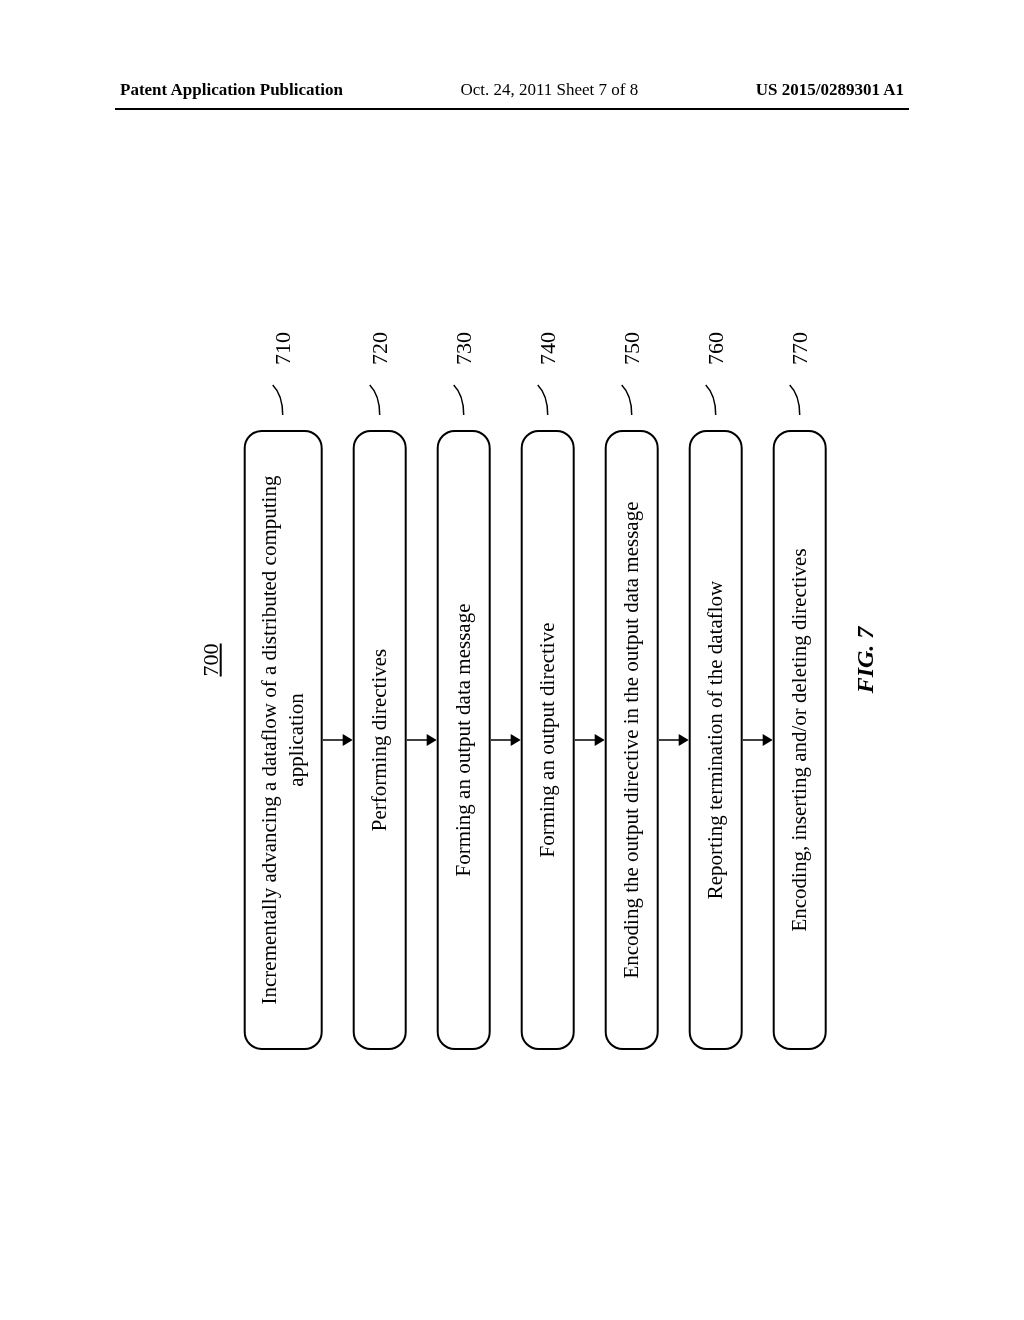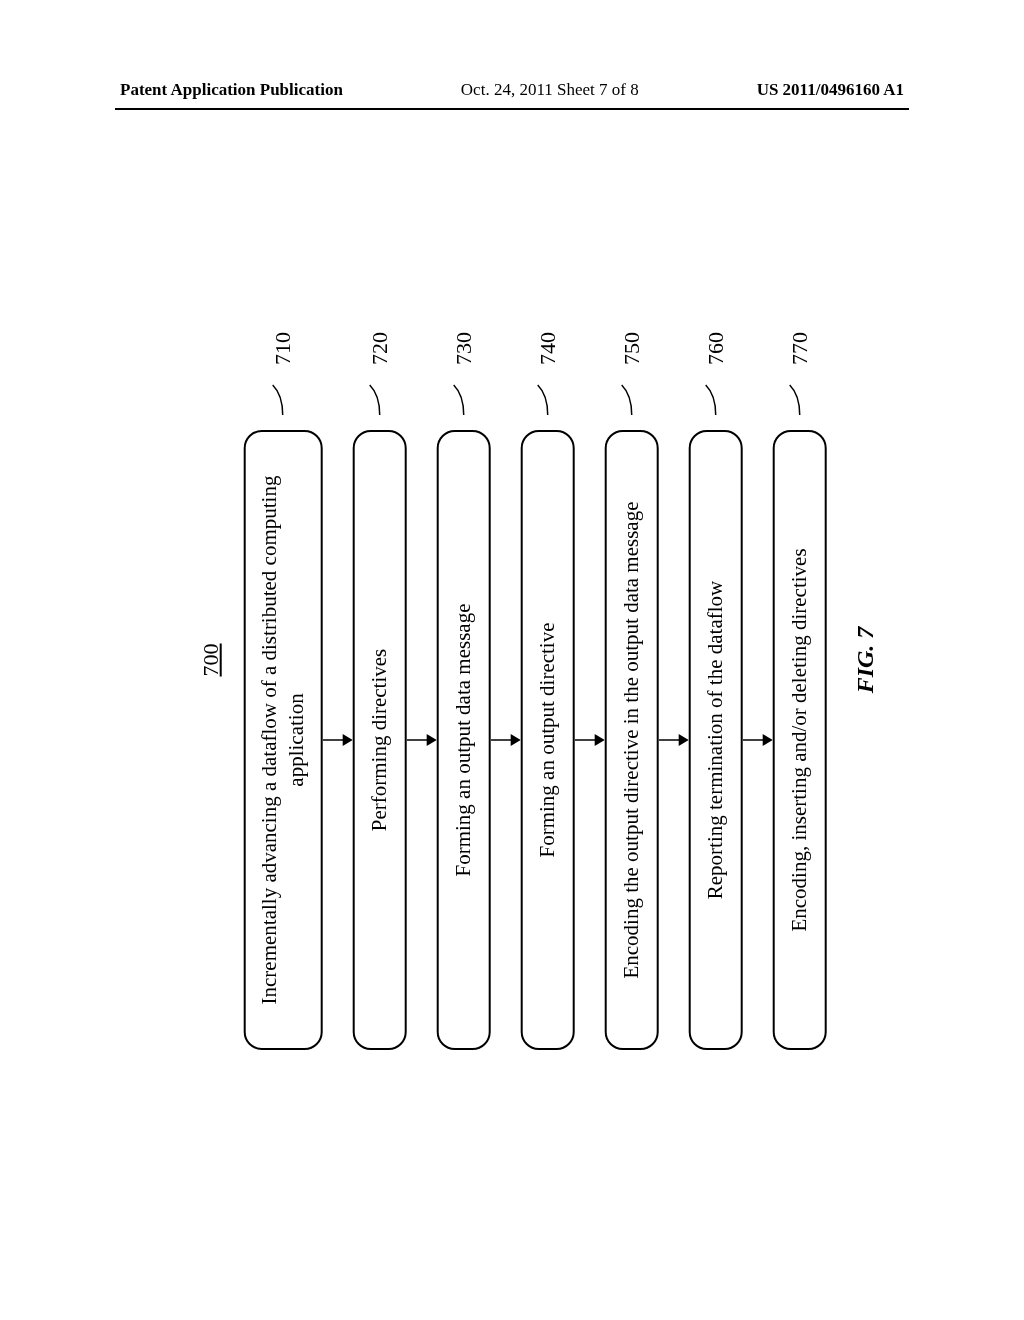--- a/index.html
+++ b/index.html
@@ -104,21 +104,21 @@
       font-size: 24px;
       white-space: nowrap;
     }
   </style>
 </head>
 <body>
 
 <div class="header">
   <span class="header-left">Patent Application Publication</span>
   <span class="header-center">Oct. 24, 2011  Sheet 7 of 8</span>
-  <span class="header-right">US 2011/0496160 A1</span>
+  <span class="header-right">US 2015/0289301 A1</span>
 </div>
 <div class="header-line"></div>
 
 <div class="diagram-area">
   <div class="flow-number">700</div>
 
   <div class="flow-row">
     <div class="flow-box">Incrementally advancing a dataflow of a distributed computing application</div>
     <div class="flow-label">
       <svg class="label-curve" width="40" height="30" viewBox="0 0 40 30">

